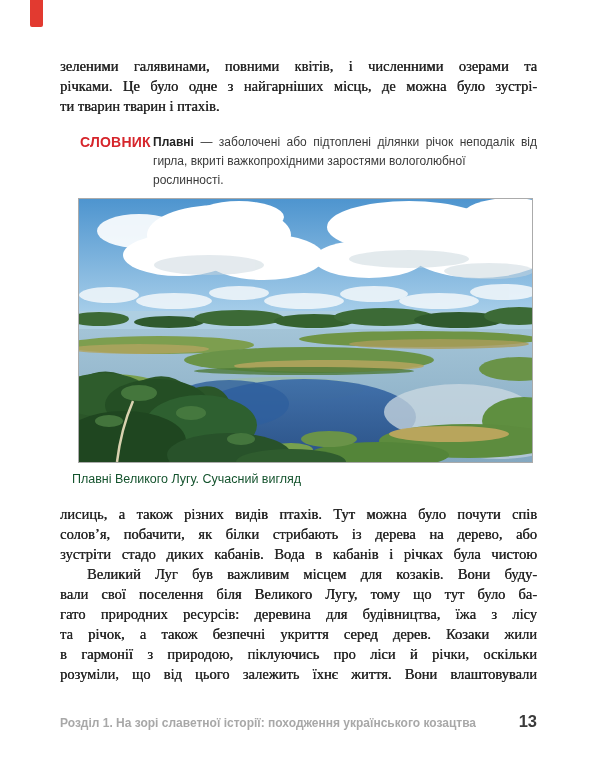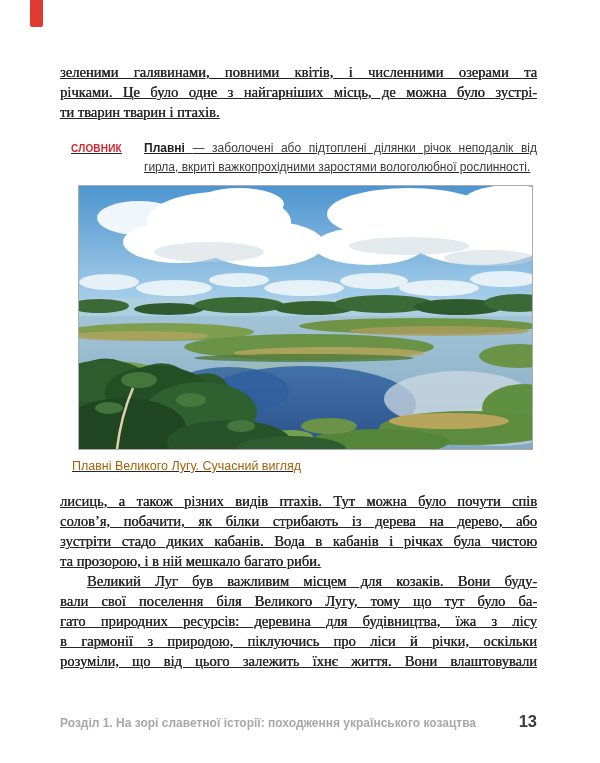--- a/index.html
+++ b/index.html
@@ -8,35 +8,35 @@
     width:600px;height:763px;
     background:#ffffff;
     overflow:hidden;
     font-family:"Liberation Serif", serif;
     color:#262626;
   }
   .chapter-tab{
     position:absolute;left:30px;top:0;width:13px;height:27px;
     border-radius:0 0 2px 2px;
   }
-  .content{position:absolute;left:60px;top:62px;width:477px;text-decoration:underline;}
+  .content{position:absolute;left:60px;top:56px;width:477px;}
   .bodytext{font-size:14.5px;line-height:20px;color:#262626;
     text-shadow:0.35px 0 0 currentColor;}
   .jline{text-align:justify;text-align-last:justify;height:20px;overflow:hidden;white-space:nowrap;}
   .jline.lastline{text-align-last:left;}
   .indent{text-indent:27px;}
   .dict{
     display:flex;align-items:flex-start;
     margin-top:17px;
     font-family:"Liberation Sans", sans-serif;
     font-size:12px;line-height:19px;color:#3a3a3a;
   }
   .dict-label{
-    flex:0 0 73px;margin-left:11px;
-    font-weight:bold;font-size:10px;letter-spacing:0.2px;
+    flex:0 0 73px;margin-left:20px;
+    font-weight:bold;font-size:14px;letter-spacing:0.2px;
   }
   .dict-def{flex:1;}
   .dict-line1{text-align:justify;text-align-last:justify;white-space:nowrap;overflow:hidden;}
   .dict-term{font-weight:bold;color:#222;}
   .photo-frame{
     margin:8px 0 0 18px;
     width:453px;height:263px;
     border:1px solid #ababab;
     background:#9cc2dd;
   }
@@ -178,33 +178,33 @@
             <ellipse cx="60" cy="194" rx="18" ry="8"></ellipse>
             <ellipse cx="112" cy="214" rx="15" ry="7"></ellipse>
             <ellipse cx="162" cy="240" rx="14" ry="6"></ellipse>
             <ellipse cx="30" cy="222" rx="14" ry="6"></ellipse>
           </g>
           <path d="M38,263 Q42,230 54,202" stroke="#d9d2b0" stroke-width="2.5" fill="none"></path>
         </g>
       </svg>
     </div>
 
-    <div class="caption" style="color:#a16207;margin-left:12px;">Плавні Великого Лугу. Сучасний вигляд</div>
+    <div class="caption" style="color:#14532d;margin-left:12px;">Плавні Великого Лугу. Сучасний вигляд</div>
 
     <div class="bodytext para2">
       <div class="jline">лисиць, а також різних видів птахів. Тут можна було почути спів</div>
       <div class="jline">солов’я, побачити, як білки стрибають із дерева на дерево, або</div>
       <div class="jline">зустріти стадо диких кабанів. Вода в кабанів і річках була чистою</div>
-      <div class="jline lastline">та прозорою, і в ній мешкало багато риби.</div>
     </div>
 
     <div class="bodytext">
       <div class="jline indent">Великий Луг був важливим місцем для козаків. Вони буду-</div>
       <div class="jline">вали свої поселення біля Великого Лугу, тому що тут було ба-</div>
       <div class="jline">гато природних ресурсів: деревина для будівництва, їжа з лісу</div>
+      <div class="jline">та річок, а також безпечні укриття серед дерев. Козаки жили</div>
       <div class="jline">в гармонії з природою, піклуючись про ліси й річки, оскільки</div>
       <div class="jline">розуміли, що від цього залежить їхнє життя. Вони влаштовували</div>
     </div>
 
   </div>
 
   <div class="footer">
     <div class="footer-chapter" style="color:#a8a8a8;">Розділ 1. На зорі славетної історії: походження українського козацтва</div>
     <div class="footer-page">13</div>
   </div>

